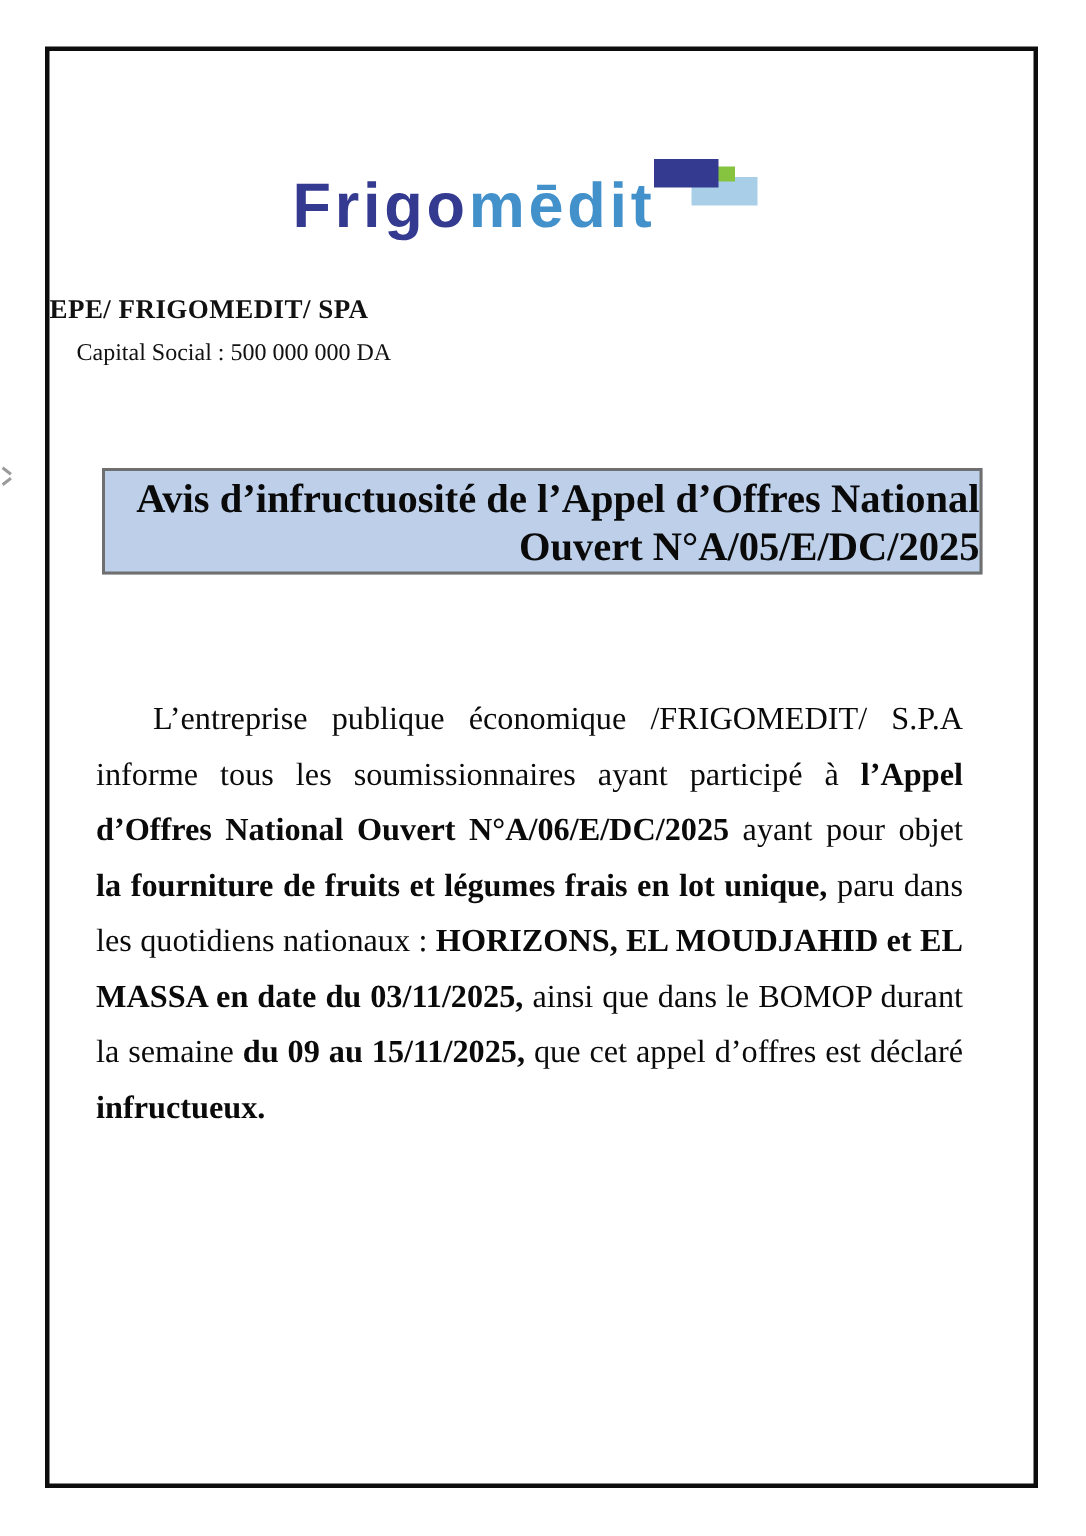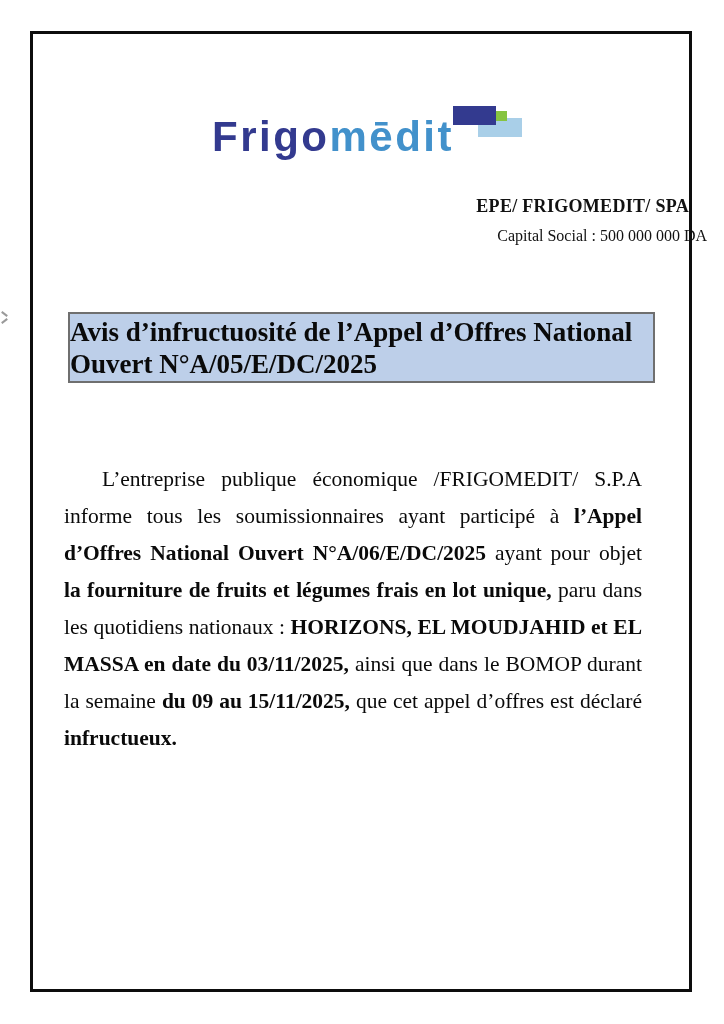--- a/index.html
+++ b/index.html
@@ -22,51 +22,51 @@
 
   
   .artifact { position: absolute; left: 0px; top: 310px; width: 8px; height: 16px; }
   .artifact .a1, .artifact .a2 {
     position: absolute; left: 1px; width: 7px; height: 2px; background: #9a9a9a;
   }
   .artifact .a1 { top: 3px; transform: rotate(38deg); }
   .artifact .a2 { top: 10px; transform: rotate(-38deg); }
 
   
-  .logo { position: absolute; left: 210px; top: 96px; width: 318px; height: 68px; }
+  .logo { position: absolute; left: 193px; top: 96px; width: 318px; height: 68px; }
   .logo .sq { position: absolute; }
   .logo .sq.light { left: 268px; top: 22px; width: 44px; height: 19px; background: #a9cfe8; z-index: 1; }
   .logo .sq.green { left: 281px; top: 15px; width: 16px; height: 10px; background: #86c440; z-index: 2; }
   .logo .sq.dark  { left: 243px; top: 10px; width: 43px; height: 19px; background: #333a8f; z-index: 3; }
   .logo .wordmark {
     position: absolute; left: 2px; top: 20px; z-index: 4;
     font-family: "Liberation Sans", "DejaVu Sans", sans-serif;
     font-weight: bold; font-size: 42px; line-height: 42px;
     letter-spacing: 2.5px; white-space: nowrap;
   }
   .logo .lg-primary   { color: #333a8f; }
   .logo .lg-secondary { color: #4291cb; }
 
   
   .company-line {
     position: absolute; left: 33px; width: 656px;
-    text-align: right; color: #111111;
+    text-align: left; color: #111111;
   }
   .company-name    { top: 196px; font-size: 18px; font-weight: bold; letter-spacing: 0.3px; }
   .company-capital { top: 227px; font-size: 16px; margin-left: 18px; }
   .company-nif     { top: 252px; font-size: 16px; }
 
   
   .title-box {
     position: absolute; left: 68px; top: 312px;
     width: 587px; height: 71px;
     box-sizing: border-box;
     background: #bdcfe9;
     border: 2px solid #6f6f6f;
-    text-align: left;
+    text-align: right;
     padding-top: 2px;
   }
   .title-box .tline {
     font-size: 27px; font-weight: bold; line-height: 32px; color: #0a0a0a;
     white-space: nowrap;
   }
 
   
   .bodytext {
     position: absolute; left: 64px; top: 429px; width: 578px;

